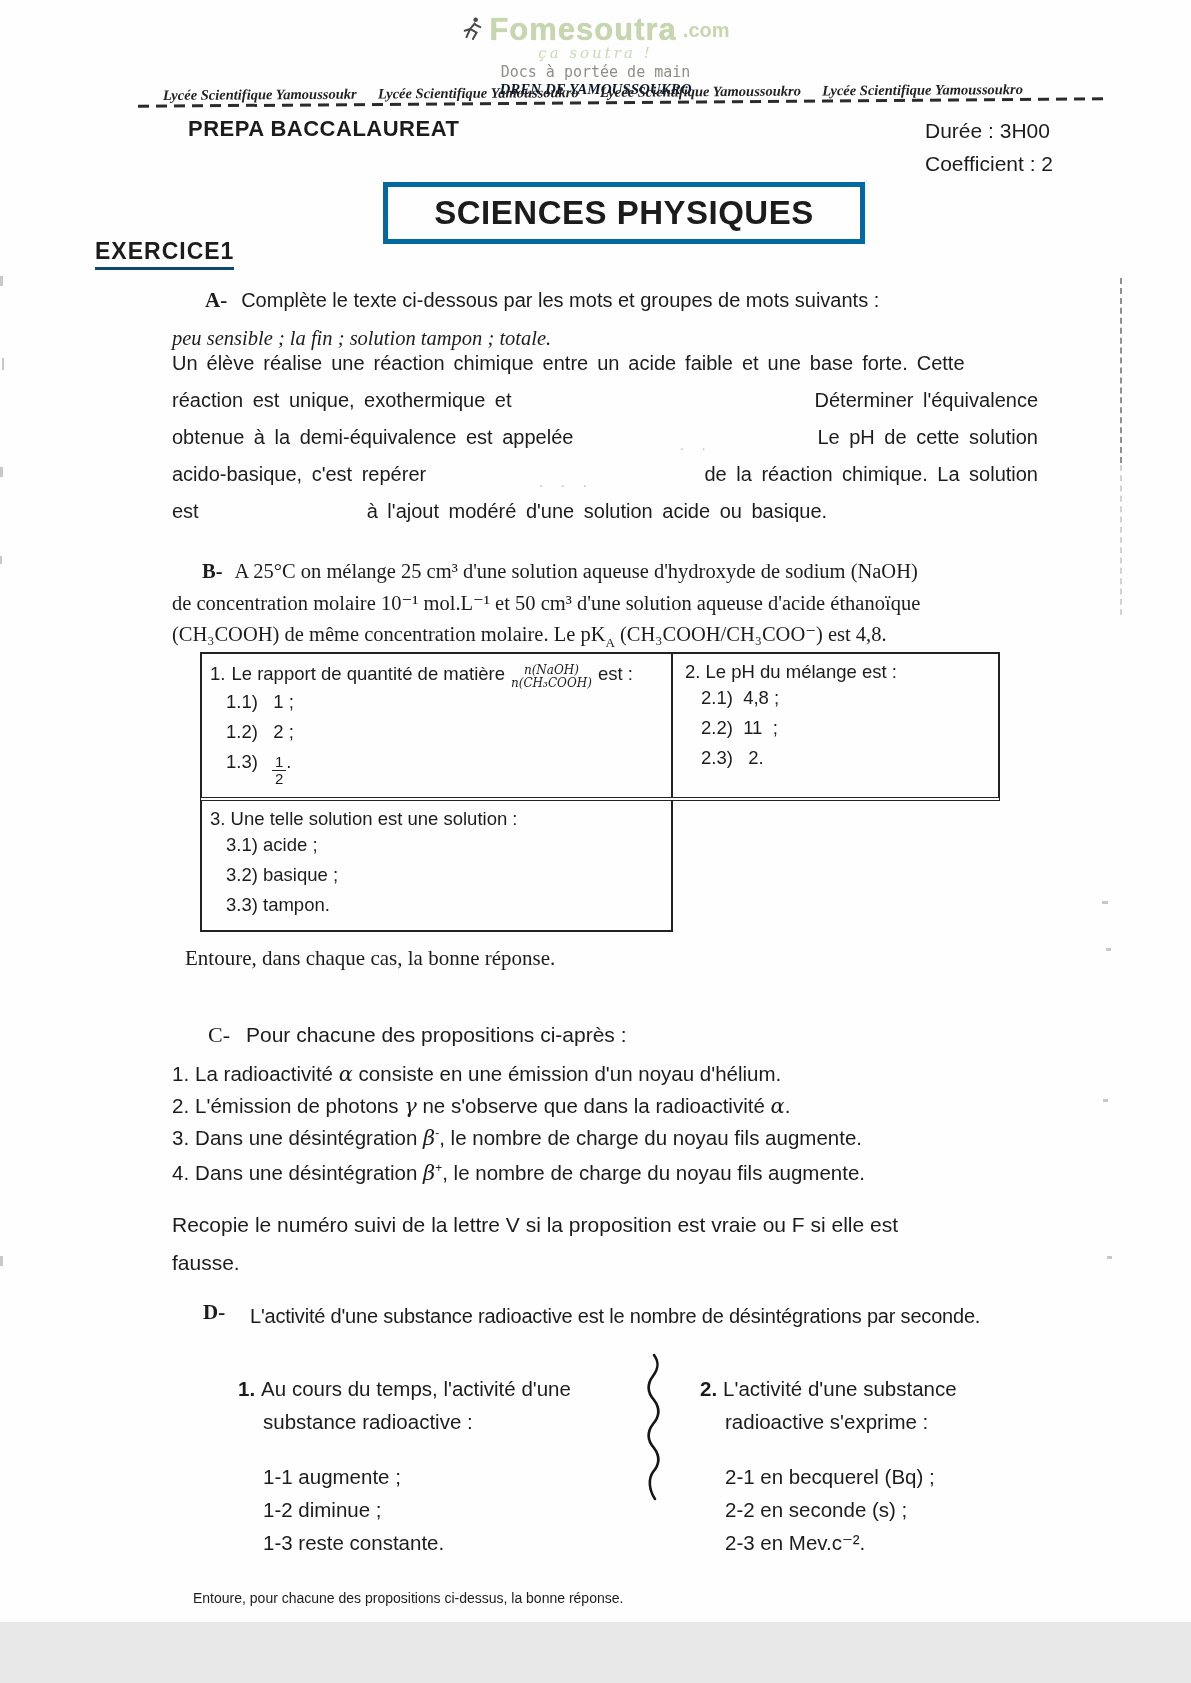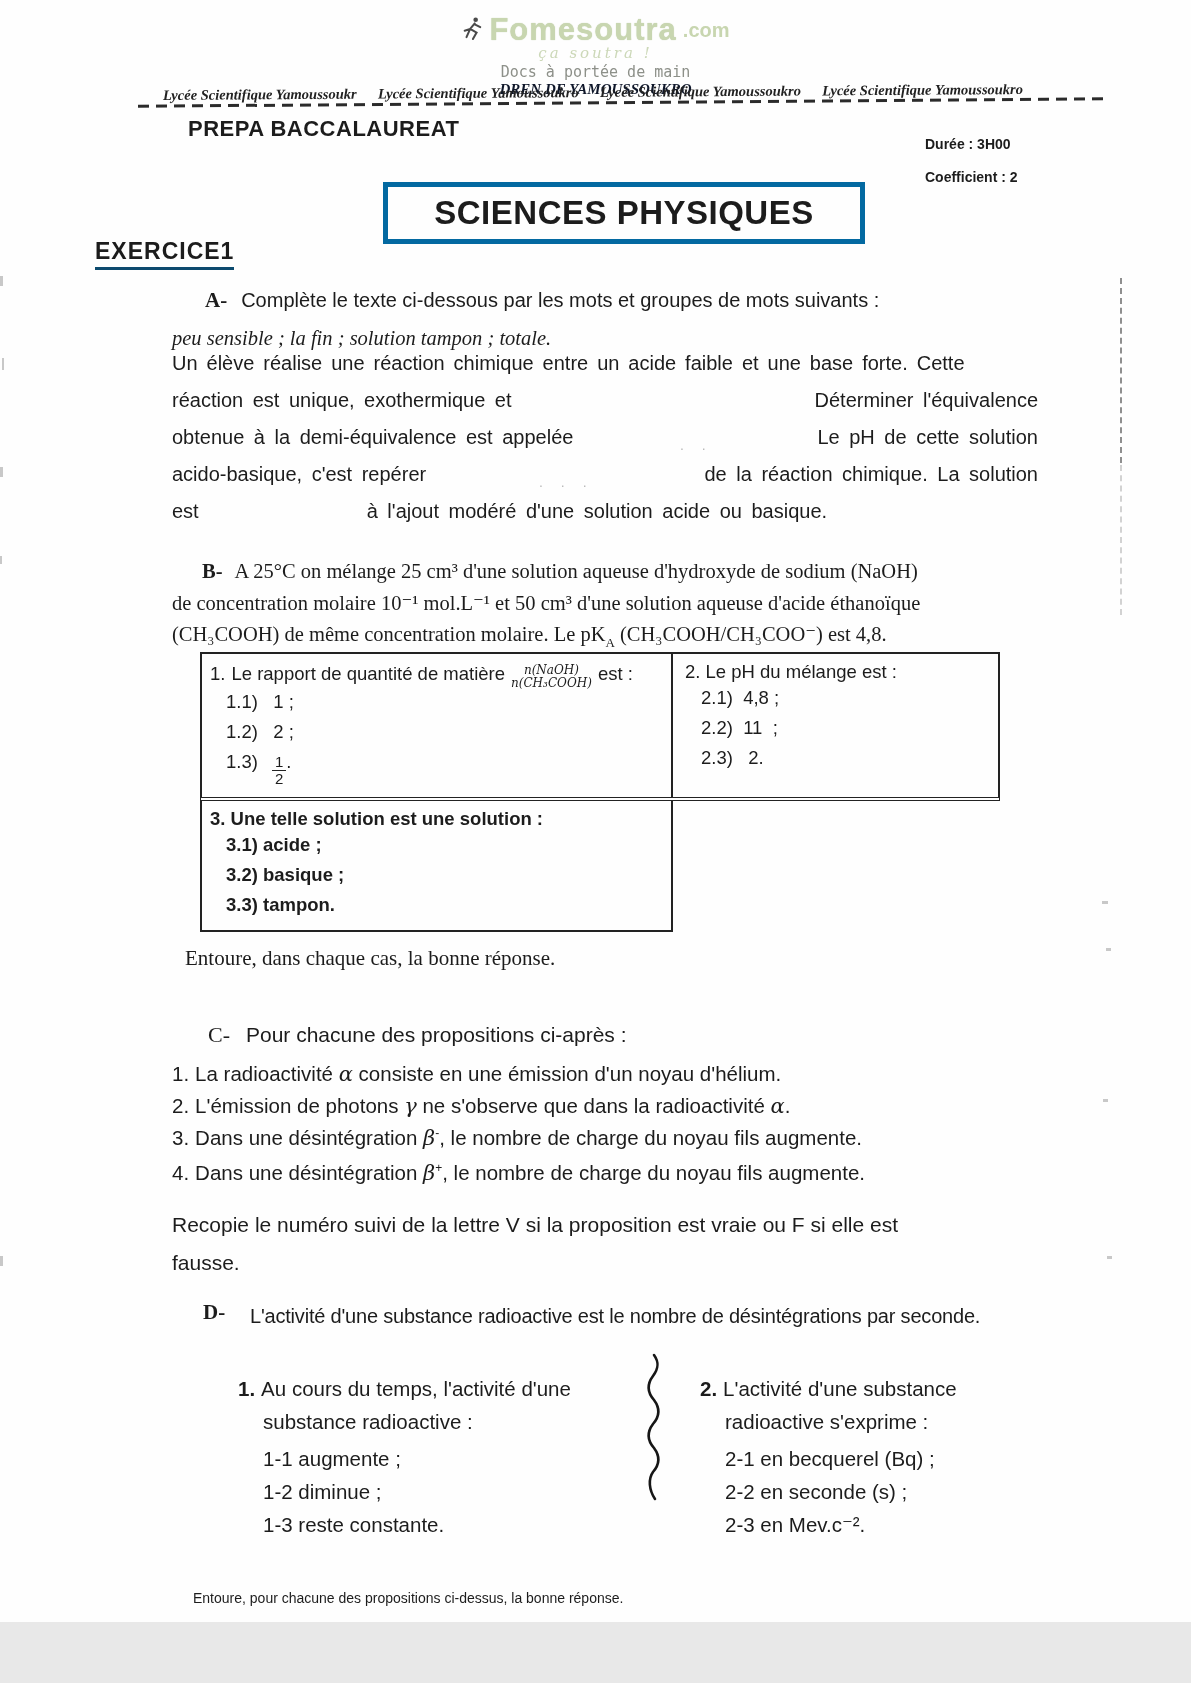--- a/index.html
+++ b/index.html
@@ -19,21 +19,21 @@
     color:#ccd8b8;margin-top:-4px;letter-spacing:3px;}
   .logo-sub{font-family:"DejaVu Sans Mono",monospace;font-size:15px;color:#8d9089;margin-top:1px;}
   .org-line{font-family:"Liberation Serif","DejaVu Serif",serif;font-weight:bold;
     font-style:italic;font-size:15px;color:#0f172a;margin-top:0px;}
   .school-row{top:84px;left:163px;width:860px;display:flex;justify-content:space-between;
     font-family:"Liberation Serif","DejaVu Serif",serif;font-style:italic;font-weight:bold;
     font-size:14.5px;color:#222;transform:rotate(-0.4deg);}
   .dash-line{top:101px;left:138px;width:967px;height:3px;transform:rotate(-0.45deg);
     background:repeating-linear-gradient(90deg,#2b2b2b 0 11px,transparent 11px 18px);}
   .prepa{top:116px;left:188px;font-size:22px;font-weight:bold;letter-spacing:0.5px;}
-  .duration-block{top:128px;left:925px;font-size:14px;font-weight:bold;line-height:33px;}
+  .duration-block{top:114px;left:925px;font-size:21px;font-weight:normal;line-height:33px;}
   .title-box{top:182px;left:383px;width:472px;height:52px;border:5px solid #0369a1;
     display:flex;align-items:center;justify-content:center;}
   .title-box span{font-size:33px;font-weight:bold;letter-spacing:0.5px;}
   .exo-head{top:238px;left:95px;font-size:23px;font-weight:bold;letter-spacing:1px;
     border-bottom:3px solid #0c4a6e;padding-bottom:2px;}
   
   .sec-label{font-family:"Liberation Serif","DejaVu Serif",serif;font-weight:bold;font-size:21px;}
   .a-intro{top:288px;left:205px;font-size:20px;display:flex;align-items:baseline;gap:14px;}
   .word-bank{top:319px;left:172px;font-family:"Liberation Serif","DejaVu Serif",serif;
     font-style:italic;font-size:20.5px;margin-top:8px;}
@@ -47,21 +47,21 @@
   .para-b{top:556px;left:172px;width:884px;font-family:"Liberation Serif","DejaVu Serif",serif;
     font-size:20.5px;line-height:31.5px;}
   .para-b .b1{text-indent:0;}
   .para-b .blabel{font-weight:bold;margin:0 12px 0 30px;}
   .pk-sub{font-size:13px;vertical-align:-6px;}
   
   .tbl{top:652px;left:200px;width:800px;font-size:18.5px;}
   .tbl-row1{display:flex;border:2px solid #222;border-bottom:4px double #222;}
   .tbl-c1{width:471px;border-right:2px solid #222;padding:7px 8px 6px 8px;box-sizing:border-box;}
   .tbl-c2{flex:1;padding:7px 8px 6px 12px;box-sizing:border-box;}
-  .tbl-row2{width:473px;border:2px solid #222;border-top:none;padding:7px 8px 10px 8px;box-sizing:border-box;font-weight:bold;}
+  .tbl-row2{width:473px;border:2px solid #222;border-top:none;padding:7px 8px 10px 8px;box-sizing:border-box;}
   .opt{white-space:pre;padding-left:16px;line-height:30px;}
   .q1-line1{display:flex;align-items:center;gap:6px;}
   .frac{display:inline-flex;flex-direction:column;align-items:center;
     font-family:"DejaVu Serif",serif;font-style:italic;font-size:12px;line-height:13px;
     transform:translateY(3px);}
   .frac2{display:inline-flex;flex-direction:column;align-items:center;font-size:15px;
     line-height:16px;transform:translateY(7px);margin-left:14px;}
   .frac2 .num{border-bottom:1.5px solid #222;padding:0 3px;}
   .q1-opt3{display:flex;align-items:flex-start;padding-left:16px;line-height:30px;white-space:pre;height:44px;}
   
@@ -73,21 +73,21 @@
   .csup{font-size:12px;position:relative;top:-8px;}
   .recopie{top:1206px;left:172px;width:880px;font-size:21px;line-height:38px;}
   
   .d-label{top:1300px;left:203px;}
   .d-intro{top:1305px;left:250px;font-size:20px;letter-spacing:-0.2px;}
   .d-col{font-size:20.5px;line-height:33px;}
   .d-col1{top:1372px;left:238px;width:400px;}
   .d-col2{top:1372px;left:700px;width:340px;}
   .d-col .tnum{font-weight:bold;margin-right:6px;}
   .d-col .t2{padding-left:25px;}
-  .d-opts{margin-top:4px;padding-left:25px;}
+  .d-opts{margin-top:22px;padding-left:25px;}
   .d-footer{top:1590px;left:193px;font-size:14px;}
   
   .tick{position:absolute;background:#9a9a9a;opacity:0.55;}
   .vdash1{top:278px;left:1120px;height:185px;width:0;border-left:2px dashed #8f8f8f;}
   .vdash2{top:465px;left:1120px;height:150px;width:0;border-left:2px dashed #d2d2d2;}
   .smudge{top:1656px;left:390px;width:130px;height:7px;opacity:0.22;
     background:radial-gradient(ellipse at center,#777 0%,transparent 70%);transform:rotate(-2deg);}
 </style>
 </head>
 <body>

